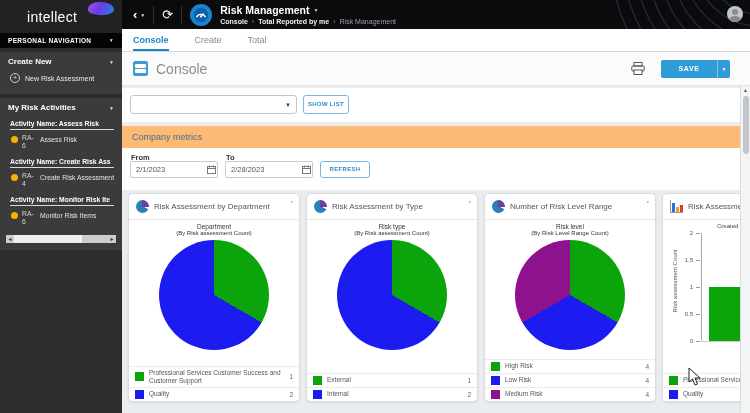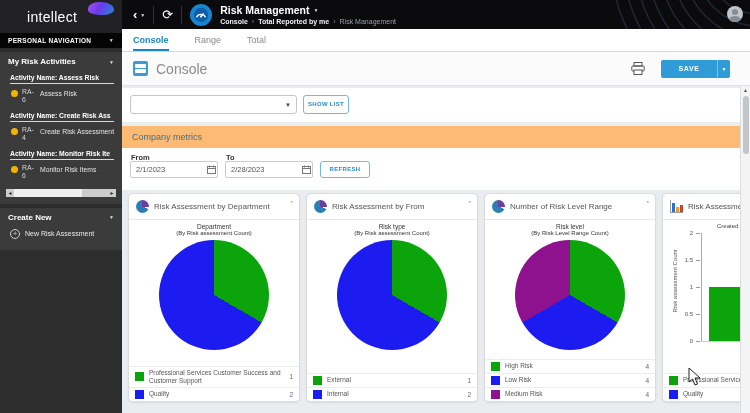--- a/index.html
+++ b/index.html
@@ -142,20 +142,31 @@
       <div class="logo-blob"></div>
       <div class="logo-text">intellect</div>
     </div>
     <div class="nav-bar">
       <span>PERSONAL NAVIGATION</span>
       <span class="caret">▼</span>
     </div>
 
     <div class="side-panel">
       <div class="panel-head">
+        <span>Create New</span>
+        <span class="caret">▼</span>
+      </div>
+      <div class="create-item">
+        <span class="plus-circle">+</span>
+        <span>New Risk Assessment</span>
+      </div>
+    </div>
+
+    <div class="side-panel">
+      <div class="panel-head">
         <span>My Risk Activities</span>
         <span class="caret">▼</span>
       </div>
 
       <div class="group-head">Activity Name: Assess Risk</div>
       <div class="act-row">
         <span class="dot"></span>
         <span class="ra">
           <span>RA-</span><br><span>6</span>
         </span>
@@ -177,31 +188,20 @@
         <span class="ra">
           <span>RA-</span><br><span>6</span>
         </span>
         <span class="act-label">Monitor Risk Items</span>
       </div>
 
       <div class="hscroll">
         <span class="hs-arrow hs-left">◄</span>
         <span class="hs-thumb"></span>
         <span class="hs-arrow hs-right">►</span>
-      </div>
-    </div>
-
-    <div class="side-panel">
-      <div class="panel-head">
-        <span>Create New</span>
-        <span class="caret">▼</span>
-      </div>
-      <div class="create-item">
-        <span class="plus-circle">+</span>
-        <span>New Risk Assessment</span>
       </div>
     </div>
   </div>
 
   <div class="topbar">
     <svg class="arcs" width="230" height="29" viewBox="0 0 230 29">
       <g fill="none" stroke="#32405a" stroke-opacity="0.55" stroke-width="1.5">
         <circle cx="238" cy="-36" r="50"></circle>
           <circle cx="238" cy="-36" r="62"></circle>
           <circle cx="238" cy="-36" r="74"></circle>
@@ -241,21 +241,21 @@
       </div>
     </div>
     <div class="avatar">
       <div class="av-head"></div>
       <div class="av-body"></div>
     </div>
   </div>
 
   <div class="tabbar">
     <div class="tab active">Console</div>
-    <div class="tab">Range</div>
+    <div class="tab">Create</div>
     <div class="tab">Total</div>
   </div>
 
   <div class="titlebar">
     <div class="console-ic">
         <span></span>
         <span></span>
       </div>
     <div class="page-title">Console</div>
     <div class="tb-spacer"></div>
@@ -323,21 +323,21 @@
             <span class="leg-label">Quality</span>
             <span class="leg-count">2</span>
           </div>
         </div>
       </div>
 
       <div class="card">
         <div class="card-menu">▪</div>
         <div class="card-head">
           <span class="pie-ic"></span>
-          <span class="card-title">Risk Assessment by From</span>
+          <span class="card-title">Risk Assessment by Type</span>
         </div>
         <div class="ct-title">Risk type</div>
         <div class="ct-sub">(By Risk assessment Count)</div>
         <div class="pie" style="background: conic-gradient(rgb(11, 165, 11) 0deg, rgb(11, 165, 11) 120deg, rgb(28, 28, 240) 120deg, rgb(28, 28, 240) 360deg);"></div>
         <div class="legend">
           <div class="legend-row">
             <span class="swatch" style="background-color: rgb(11, 165, 11);"></span>
             <span class="leg-label">External</span>
             <span class="leg-count">1</span>
           </div>

